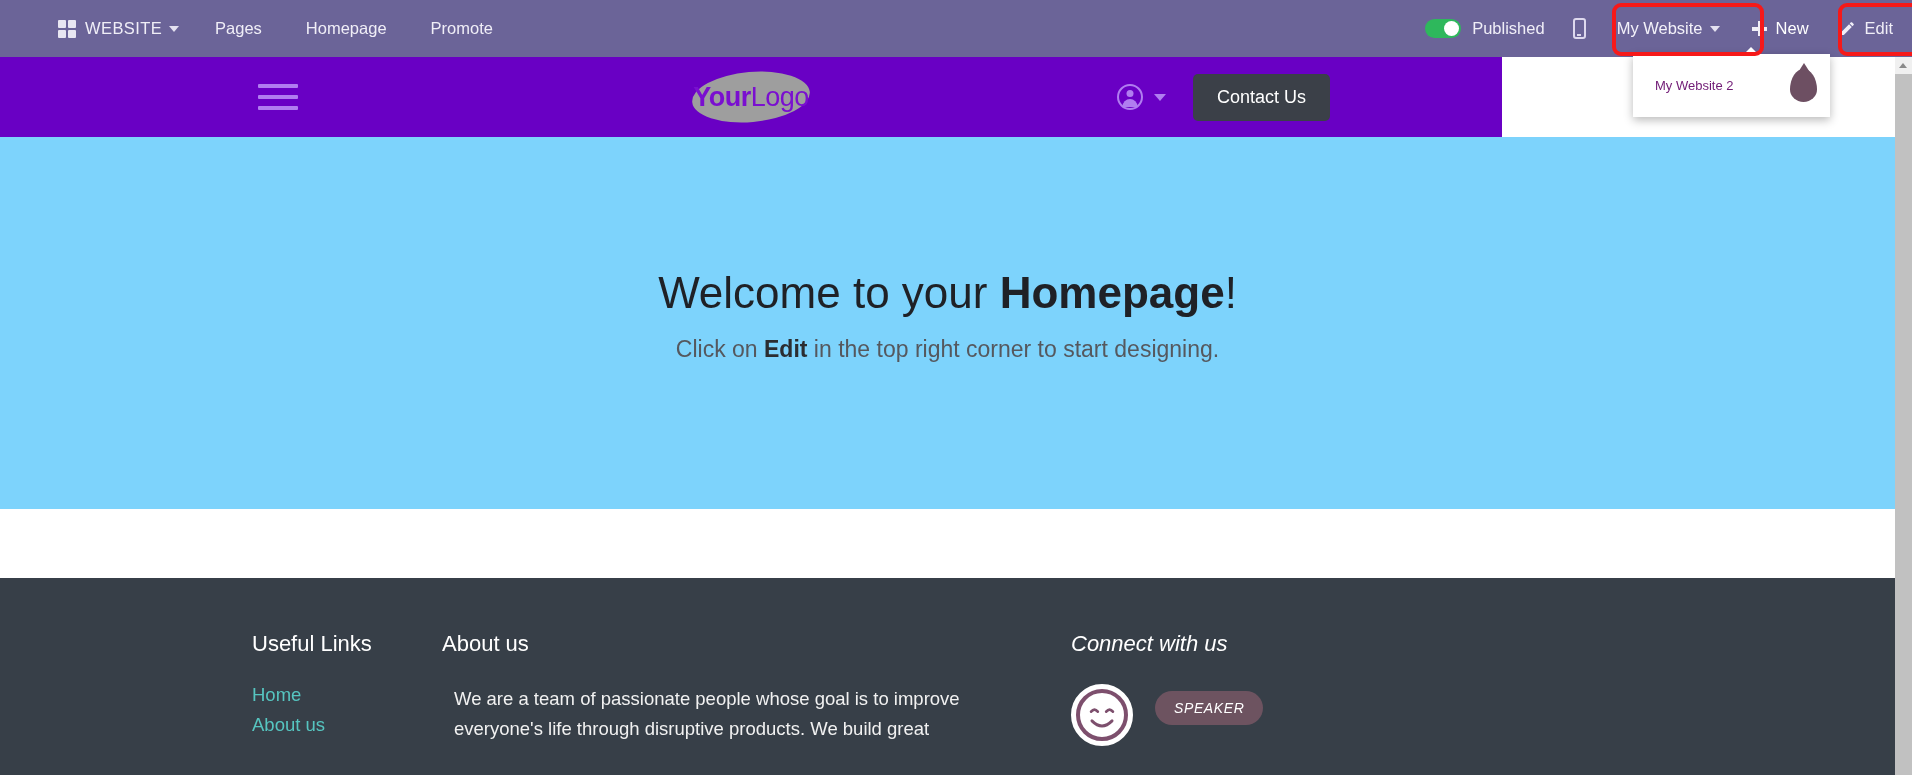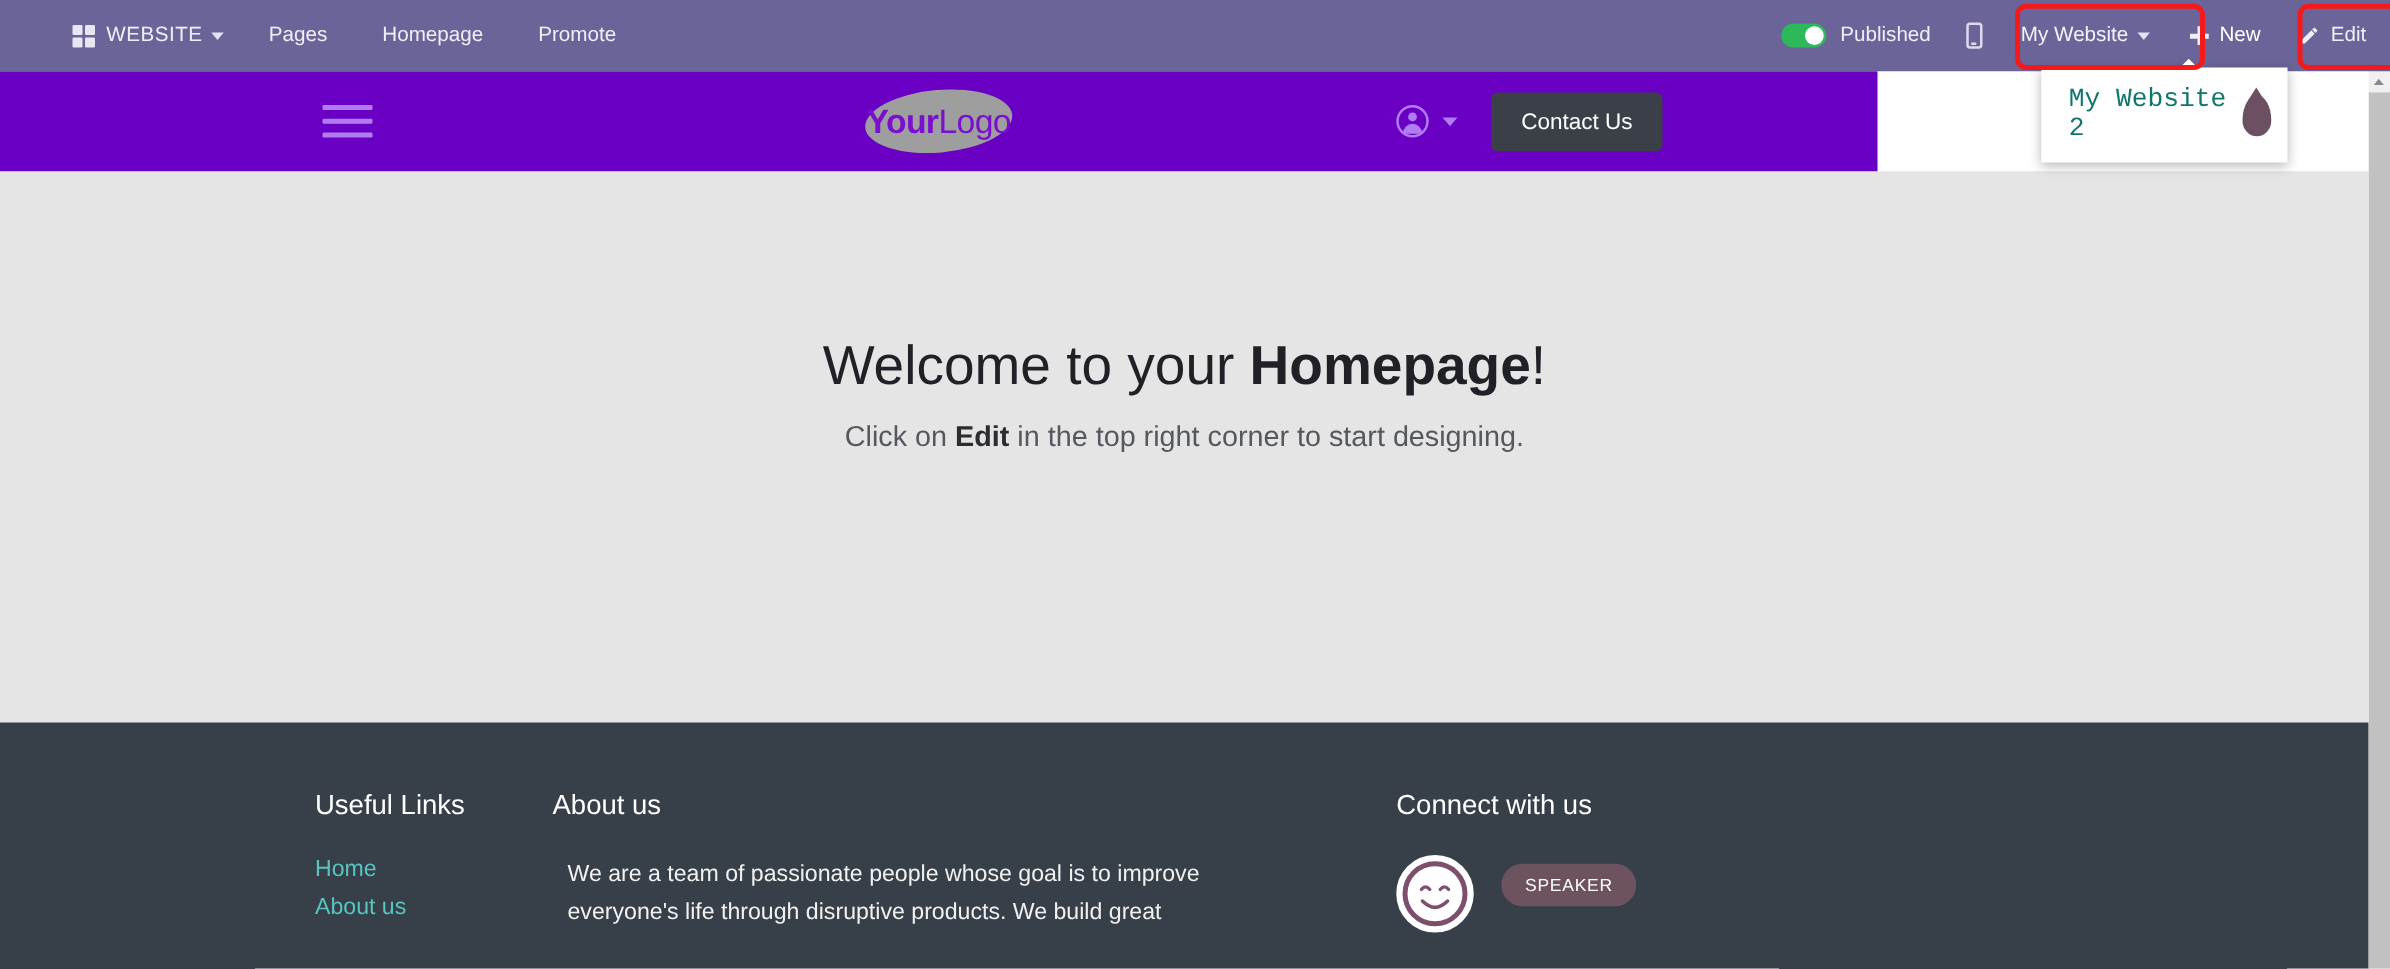--- a/index.html
+++ b/index.html
@@ -230,23 +230,22 @@
   }
   .dd-item {
     flex: 1;
     display: flex;
     align-items: center;
     justify-content: space-between;
     padding: 6px 13px 6px 22px;
     cursor: pointer;
   }
   .dd-label {
-    color: #0f766e;
-    font-size: 21px;
-    font-family: Liberation Mono, monospace;
+    color: #701a75;
+    font-size: 13px;
   }
   .droplet {
     width: 27px;
     height: 33px;
     background: #6d4f62;
     border-radius: 50% 50% 50% 50% / 62% 62% 38% 38%;
     position: relative;
     margin-left: 8px;
   }
   .droplet::before {
@@ -362,22 +361,22 @@
     border-radius: 5px;
     cursor: pointer;
     white-space: nowrap;
   }
 
   
   .main-area {
     position: absolute;
     top: 137px; left: 0;
     width: 1895px;
-    height: 441px;
-    background: #e5e5e5;
+    height: 372px;
+    background: #7dd3fc;
     z-index: 10;
   }
   .welcome-title {
     text-align: center;
     margin-top: 131px;
     font-size: 44px;
     color: #1f2126;
     font-weight: normal;
   }
   .welcome-title b { font-weight: bold; }
@@ -397,21 +396,21 @@
     height: 197px;
     background: #373f48;
     z-index: 10;
   }
   .footer-cols {
     display: flex;
     padding-top: 53px;
   }
   .col-useful { margin-left: 252px; width: 190px; }
   .col-about  { width: 580px; }
-  .col-connect { margin-left: 95px; }
+  .col-connect { margin-left: 49px; font-style: italic; }
 
   .footer-h {
     color: #ffffff;
     font-size: 22px;
     margin-bottom: 27px;
     font-weight: normal;
   }
   .footer-link {
     display: block;
     color: #56c5c0;

